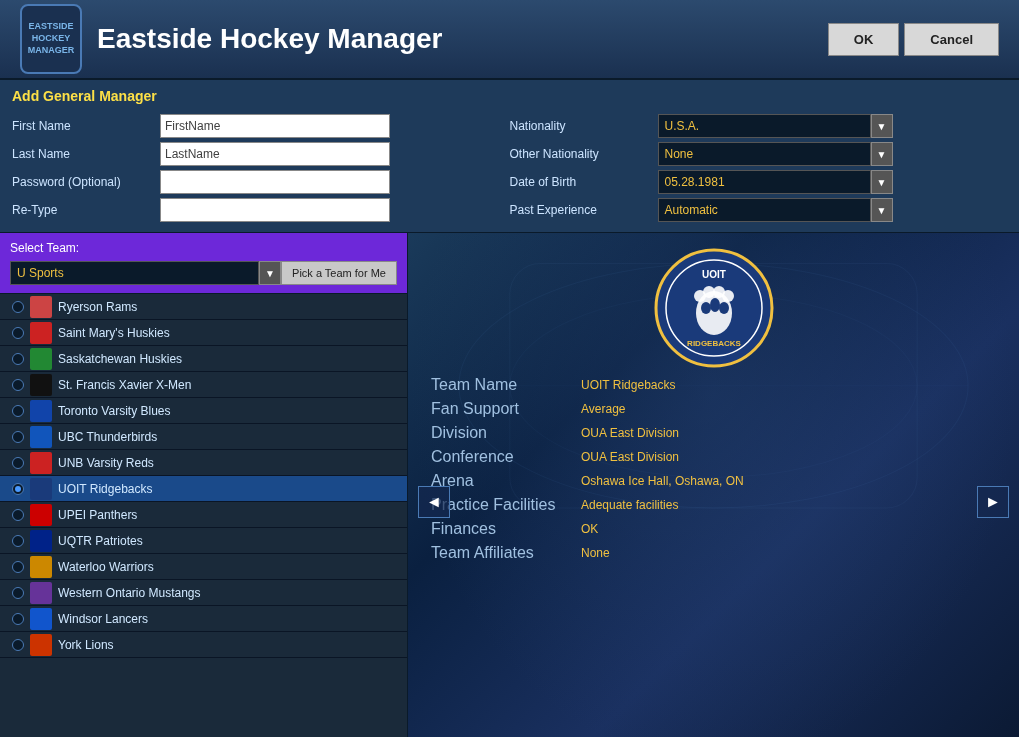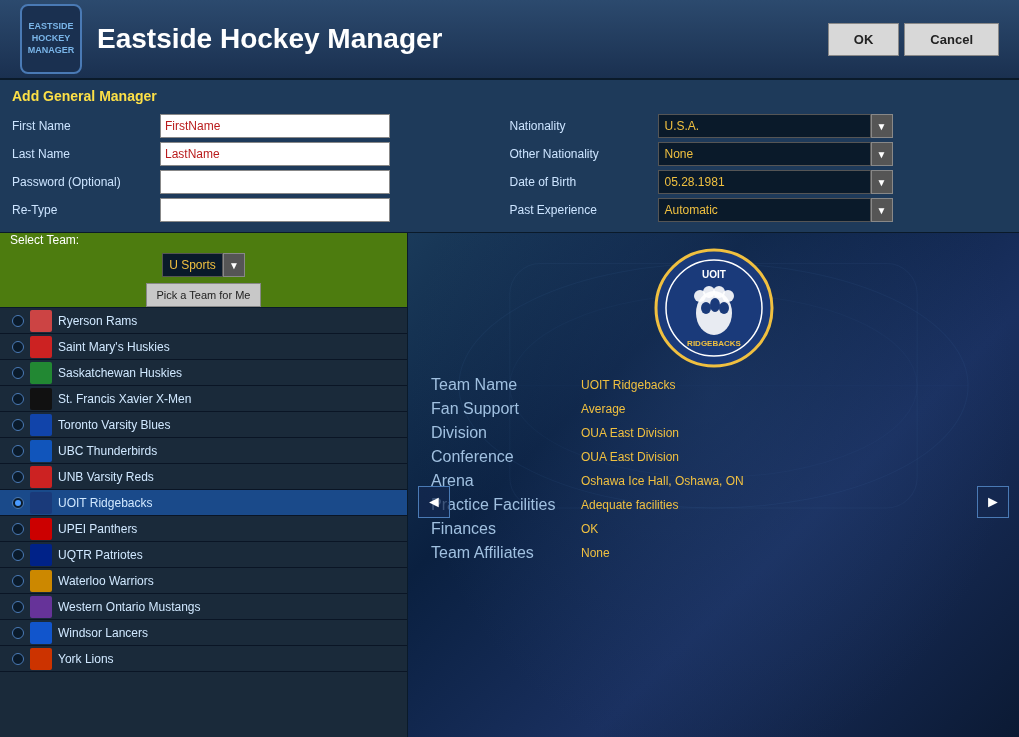--- a/index.html
+++ b/index.html
@@ -95,21 +95,21 @@
       width: 140px;
       flex-shrink: 0;
     }
     .form-input {
       background: white;
       border: 1px solid #888;
       height: 24px;
       width: 230px;
       padding: 0 4px;
       font-size: 12px;
-      color: #b91c1c;
+      color: #404040;
     }
     .form-select-container {
       display: flex;
       align-items: center;
       width: 235px;
     }
     .form-select-value {
       background: #0a1a2a;
       border: 1px solid #555;
       height: 24px;
@@ -143,34 +143,32 @@
     
     .team-list-panel {
       width: 408px;
       background: #1a2a3a;
       border-right: 1px solid #0a1a2a;
       display: flex;
       flex-direction: column;
       flex-shrink: 0;
     }
     .team-select-header {
-      padding: 0 10px;
-      background: #4d7c0f;
+      padding: 8px 10px;
+      background: #6d28d9;
       border-bottom: 1px solid #0a1a2a;
     }
     .team-select-label {
       color: white;
       font-size: 12px;
       margin-bottom: 6px;
     }
     .team-select-controls {
       display: flex;
       align-items: center;
-      gap: 6px;
-      flex-direction: column;
     }
     .league-select-container {
       display: flex;
       align-items: center;
       flex: 1;
     }
     .league-select-value {
       background: #0a1a2a;
       border: 1px solid #555;
       height: 24px;

